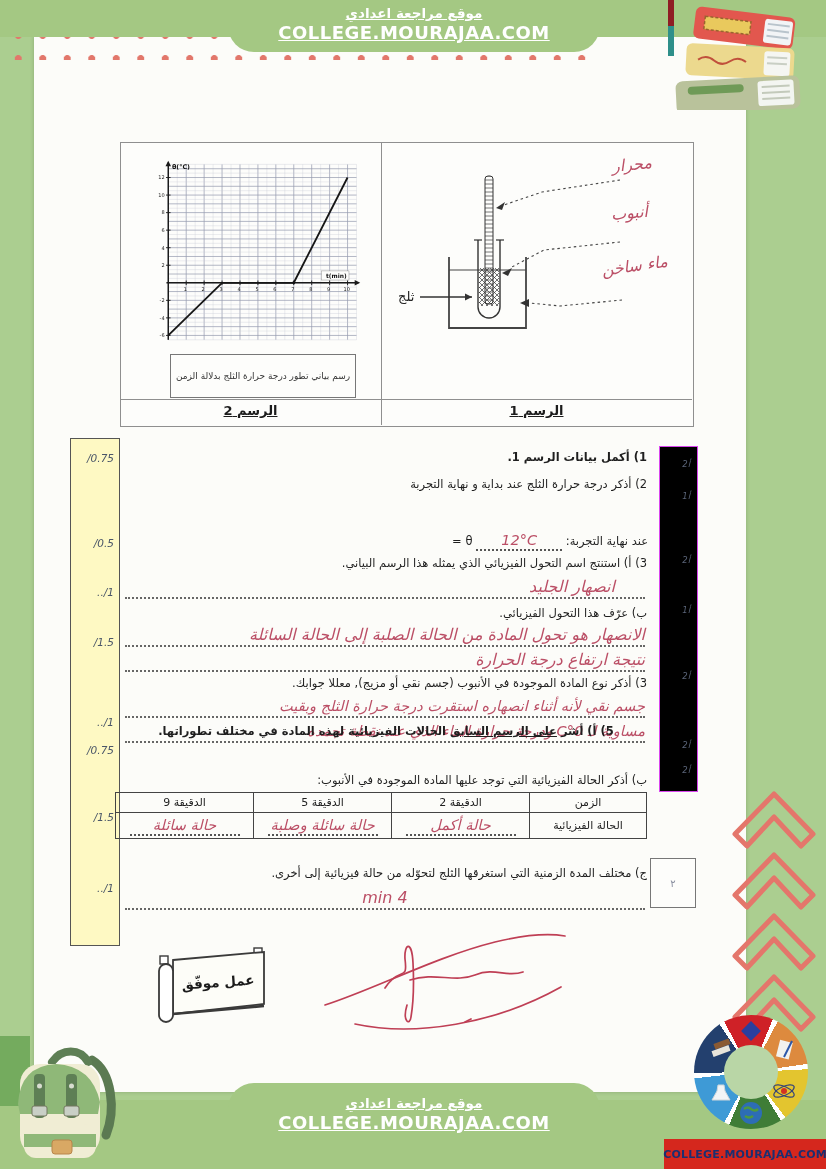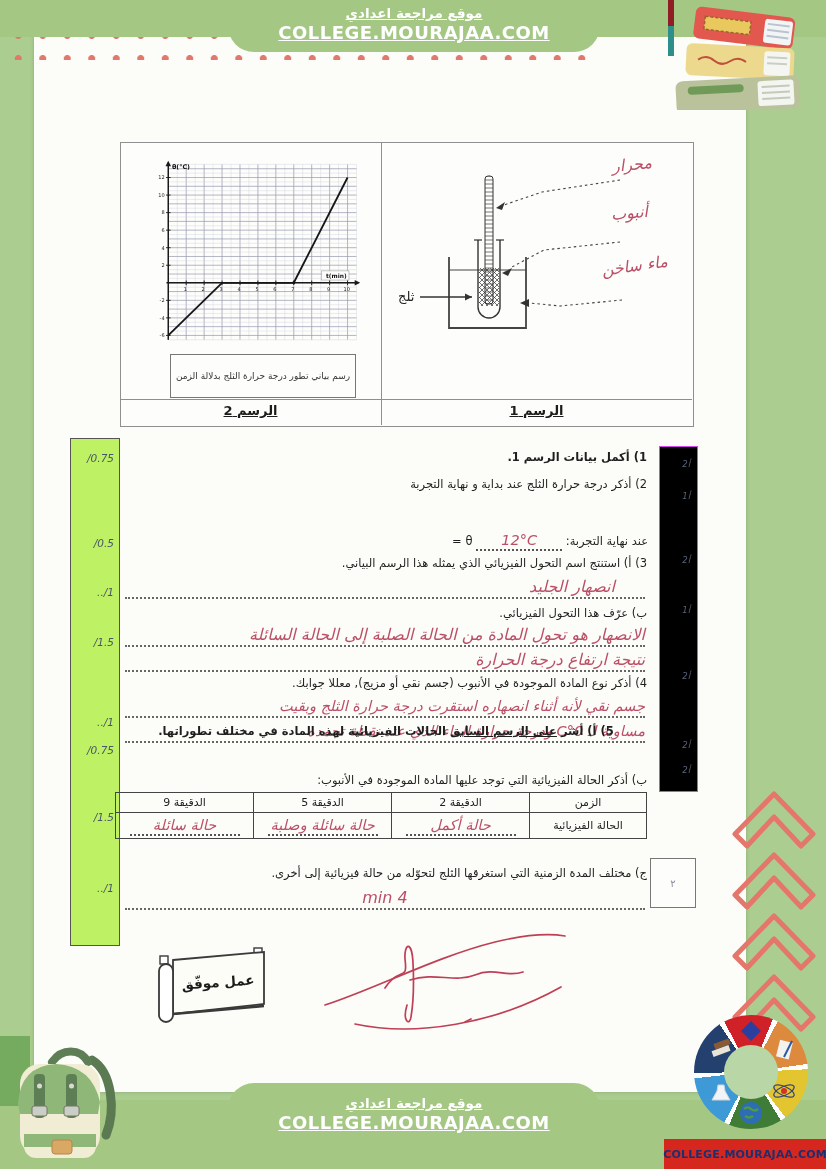--- a/index.html
+++ b/index.html
@@ -32,21 +32,21 @@
   
   .q{left:125px;width:522px;direction:rtl;text-align:right;font-size:11.5px;color:#1f1f1f;}
   .qb{font-weight:bold;}
   .ansline{left:125px;width:520px;height:20px;border-bottom:2px dotted #666;
            direction:rtl;text-align:right;}
   .hw{color:#bb4f66;font-style:italic;font-size:14.5px;line-height:18px;}
   .hw-big{font-size:16px;}
   .dotfill{display:inline-block;min-width:86px;border-bottom:2px dotted #555;text-align:center;}
   .thetaline{left:408px;width:240px;direction:rtl;text-align:right;font-size:11.5px;color:#1f1f1f;}
   
-  .scorebox{left:70px;top:438px;width:48px;height:506px;border:1px solid #555;background:#bef264;}
+  .scorebox{left:70px;top:438px;width:48px;height:506px;border:1px solid #555;background:#fef9c3;}
   .score{position:absolute;right:5px;font-size:10.5px;color:#4a5668;font-style:italic;}
   .codebox{left:659px;top:446px;width:37px;height:344px;border:1px solid #d946ef;background:#000000;}
   .code{position:absolute;right:7px;font-size:8.5px;color:#5a6478;font-style:italic;}
   .codebox2{left:650px;top:858px;width:44px;height:48px;border:1px solid #777;background:#fdfdfb;
             display:flex;align-items:center;justify-content:center;font-size:10px;color:#8a8fa0;}
   
   table.states{position:absolute;left:115px;top:792px;width:532px;border-collapse:collapse;
                direction:rtl;font-size:11px;color:#1f1f1f;}
   table.states td{border:1.5px solid #444;text-align:center;padding:2px 3px;}
   table.states .hdr{height:20px;}
@@ -310,21 +310,21 @@
     <span class="hw hw-big" style="margin-right:30px;">انصهار الجليد</span>
   </div>
   <div class="abs ansline" style="top:625px;">
     <span class="hw hw-big">الانصهار هو تحول المادة من الحالة الصلبة إلى الحالة السائلة</span>
   </div>
   <div class="abs q" style="top:606px;">ب) عرّف هذا التحول الفيزيائي.</div>
   <div class="abs ansline" style="top:650px;">
     <span class="hw hw-big">نتيجة ارتفاع درجة الحرارة</span>
   </div>
 
-  <div class="abs q" style="top:676px;">4) أذكر نوع المادة الموجودة في الأنبوب (جسم نقي أو مزيج), معللا جوابك.</div>
+  <div class="abs q" style="top:676px;">3) أذكر نوع المادة الموجودة في الأنبوب (جسم نقي أو مزيج), معللا جوابك.</div>
   <div class="abs ansline" style="top:696px;">
     <span class="hw">جسم نقي لأنه أثناء انصهاره استقرت درجة حرارة الثلج وبقيت</span>
   </div>
   <div class="abs ansline" style="top:721px;">
     <span class="hw">مساوية لـ 0°C ودرجة حرارة الماء الذي عند نقطة تجمده</span>
   </div>
 
   <div class="abs q qb" style="top:724px;text-align:center;">
     <span>5) أ) أشر </span><span style="text-decoration:underline;">على الرسم السابق</span><span> الحالات الفيزيائية لهذه المادة في مختلف تطوراتها.</span>
   </div>

